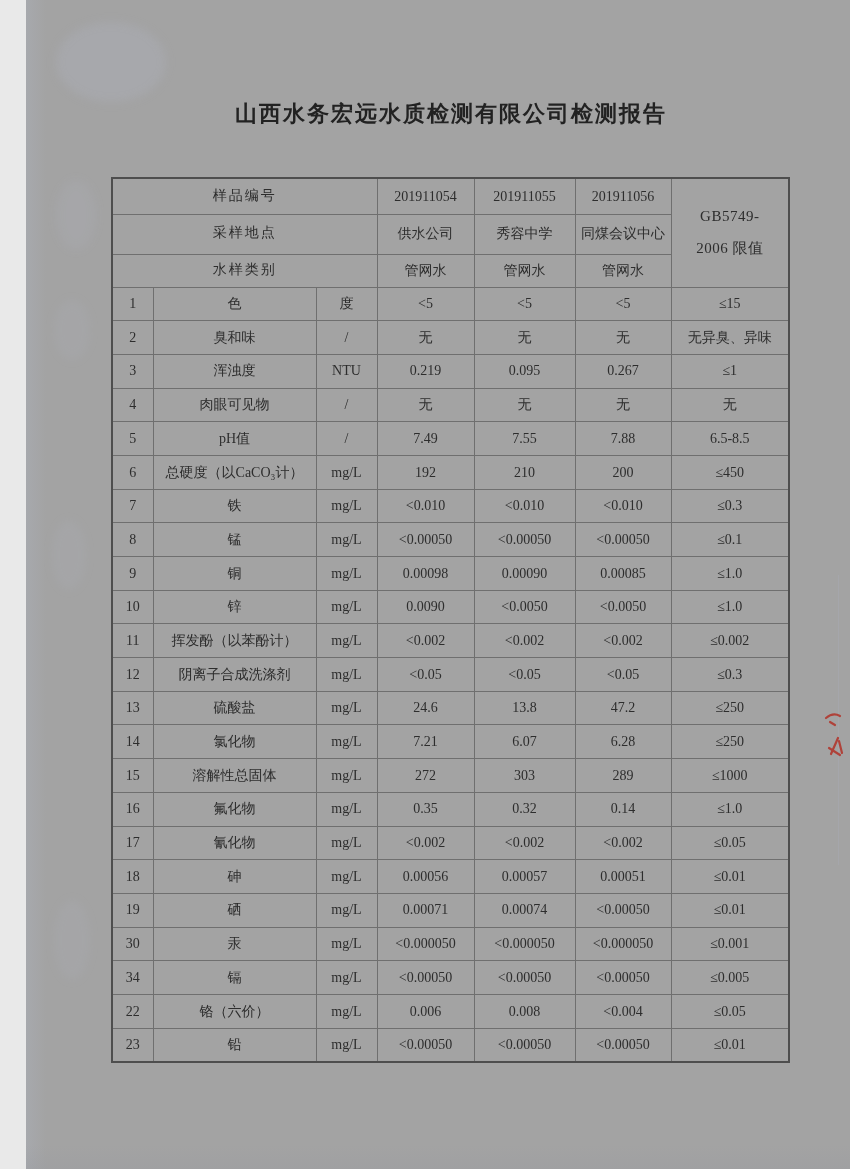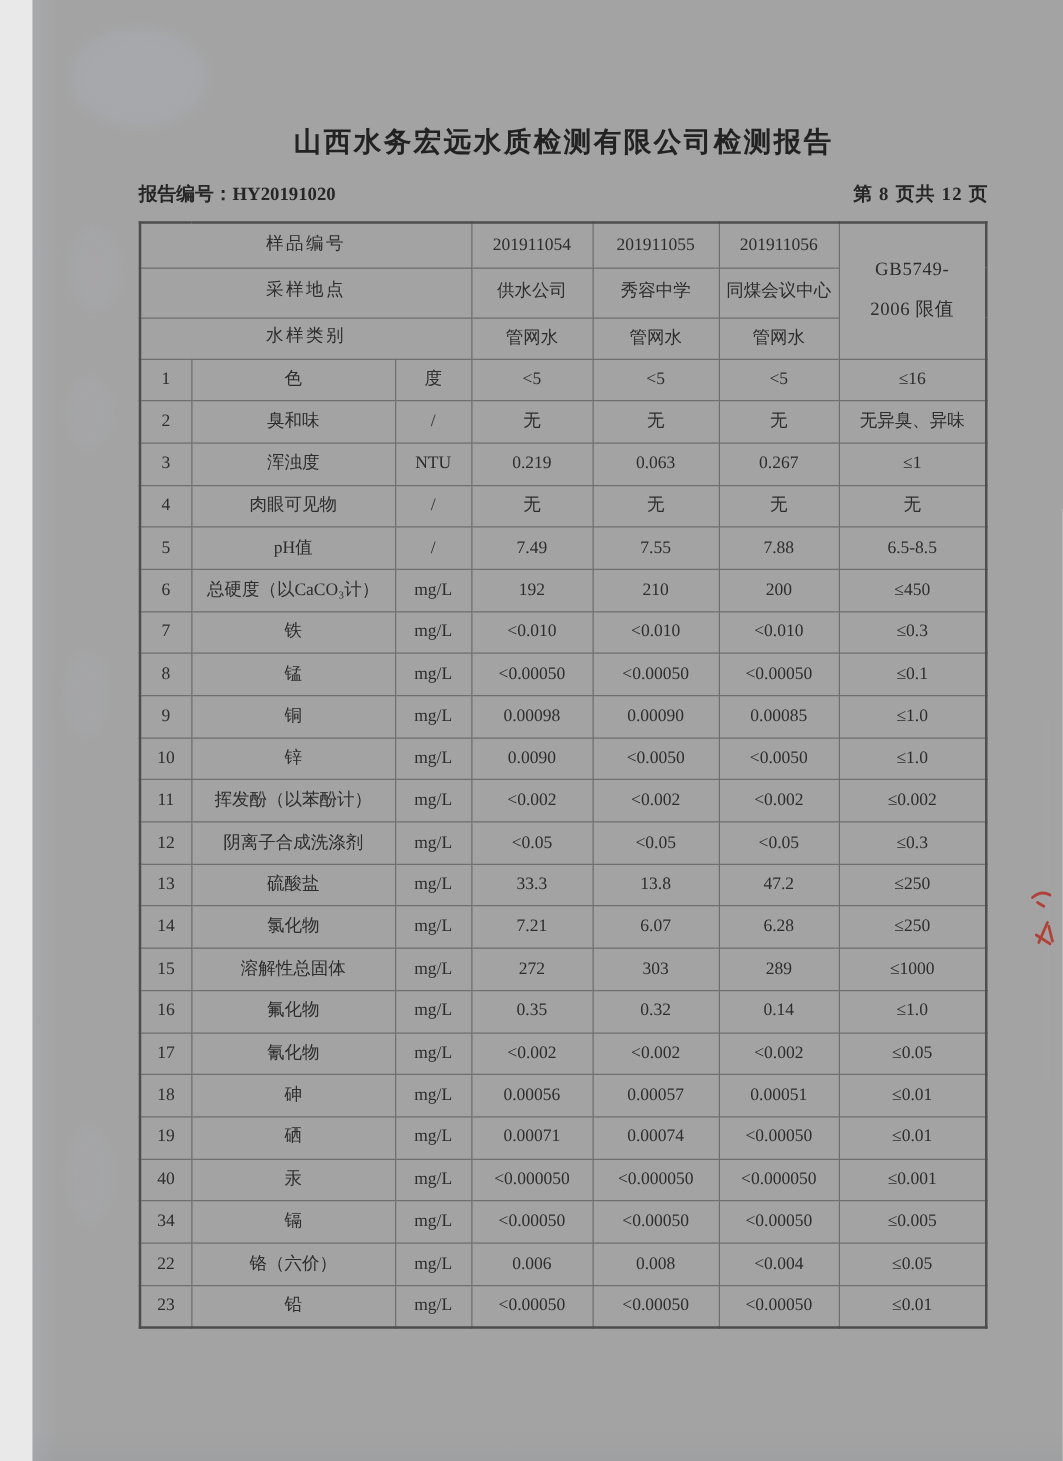--- a/index.html
+++ b/index.html
@@ -77,24 +77,20 @@
       <path d="M6 10 Q13 4 20 8"></path>
       <path d="M10 14 l5 3"></path>
       <path d="M18 30 l-7 16"></path>
       <path d="M9 40 l11 7"></path>
       <path d="M19 33 l3 12"></path>
     </g>
   </svg>
 
   <div class="title">山西水务宏远水质检测有限公司检测报告</div>
 
-  <div class="meta">
-    <span><span>报告编号：</span><span>HY20191020</span></span>
-    <span class="pageno">第 8 页共 12 页</span>
-  </div>
 
   <table class="report">
     <colgroup>
       <col style="width:41px">
         <col style="width:163px">
         <col style="width:61px">
       <col style="width:97px">
         <col style="width:101px">
         <col style="width:96px">
         <col style="width:118px">
@@ -124,37 +120,37 @@
       </tr>
     </thead>
     <tbody>
         <tr>
           <td>1</td>
           <td class="c-item">色</td>
           <td>度</td>
           <td>&lt;5</td>
           <td>&lt;5</td>
           <td>&lt;5</td>
-          <td>≤16</td>
+          <td>≤15</td>
         </tr>
         <tr>
           <td>2</td>
           <td class="c-item">臭和味</td>
           <td>/</td>
           <td>无</td>
           <td>无</td>
           <td>无</td>
           <td>无异臭、异味</td>
         </tr>
         <tr>
           <td>3</td>
           <td class="c-item">浑浊度</td>
           <td>NTU</td>
           <td>0.219</td>
-          <td>0.063</td>
+          <td>0.095</td>
           <td>0.267</td>
           <td>≤1</td>
         </tr>
         <tr>
           <td>4</td>
           <td class="c-item">肉眼可见物</td>
           <td>/</td>
           <td>无</td>
           <td>无</td>
           <td>无</td>
@@ -229,21 +225,21 @@
           <td>mg/L</td>
           <td>&lt;0.05</td>
           <td>&lt;0.05</td>
           <td>&lt;0.05</td>
           <td>≤0.3</td>
         </tr>
         <tr>
           <td>13</td>
           <td class="c-item">硫酸盐</td>
           <td>mg/L</td>
-          <td>33.3</td>
+          <td>24.6</td>
           <td>13.8</td>
           <td>47.2</td>
           <td>≤250</td>
         </tr>
         <tr>
           <td>14</td>
           <td class="c-item">氯化物</td>
           <td>mg/L</td>
           <td>7.21</td>
           <td>6.07</td>
@@ -289,21 +285,21 @@
         <tr>
           <td>19</td>
           <td class="c-item">硒</td>
           <td>mg/L</td>
           <td>0.00071</td>
           <td>0.00074</td>
           <td>&lt;0.00050</td>
           <td>≤0.01</td>
         </tr>
         <tr>
-          <td>40</td>
+          <td>30</td>
           <td class="c-item">汞</td>
           <td>mg/L</td>
           <td>&lt;0.000050</td>
           <td>&lt;0.000050</td>
           <td>&lt;0.000050</td>
           <td>≤0.001</td>
         </tr>
         <tr>
           <td>34</td>
           <td class="c-item">镉</td>

